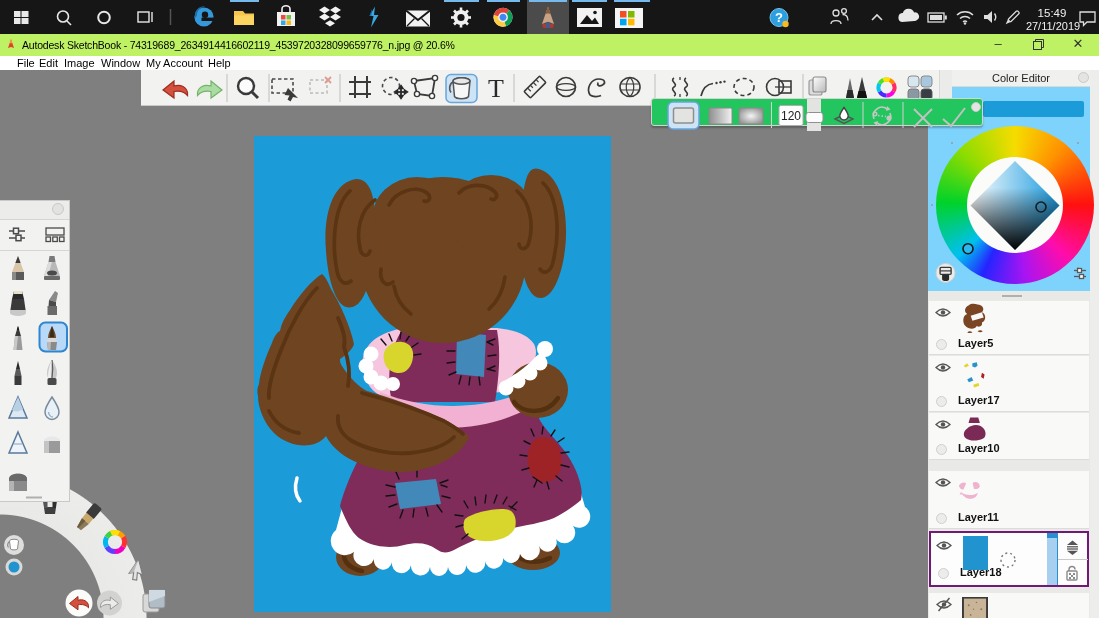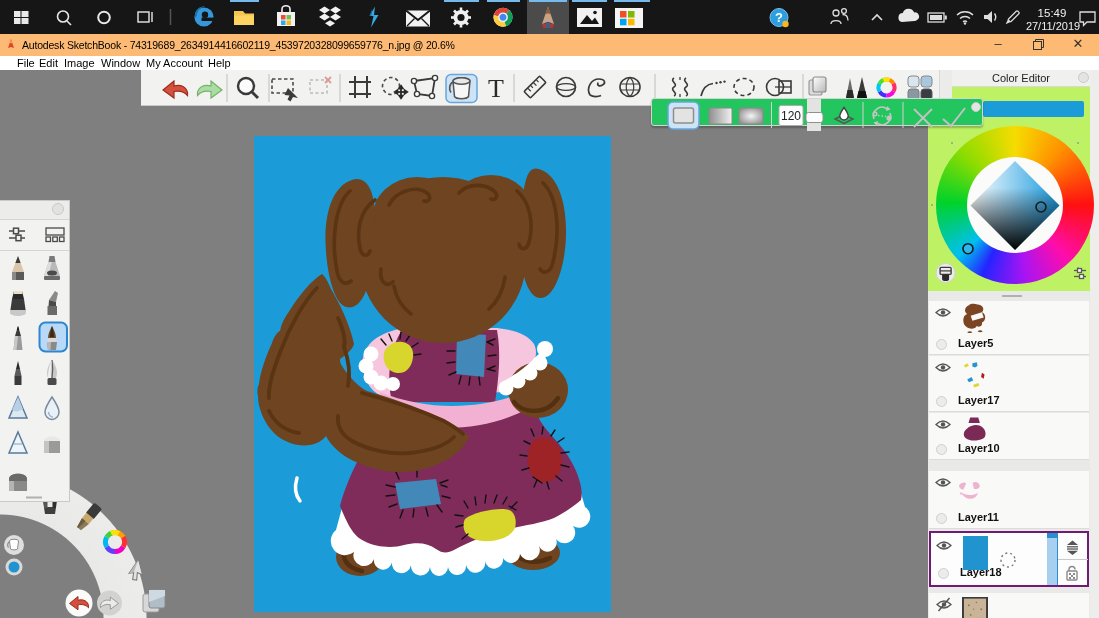--- a/index.html
+++ b/index.html
@@ -5,38 +5,38 @@
 * { margin:0; padding:0; box-sizing:border-box; }
 html,body { width:1099px; height:618px; overflow:hidden; }
 body { font-family:"Liberation Sans", sans-serif; position:relative; background:#7f7f7f; }
 .abs { position:absolute; }
 
 
 #taskbar { left:0; top:0; width:1099px; height:34px; background:#161616; }
 #taskbar svg { position:absolute; top:0; left:0; }
 
 
-#titlebar { left:0; top:34px; width:1099px; height:22px; background:#fdba74; }
+#titlebar { left:0; top:34px; width:1099px; height:22px; background:#bef264; }
 #titletext { position:absolute; left:22px; top:5px; font-size:10.5px; letter-spacing:-0.2px; color:#000; }
 .winbtn { position:absolute; top:0; width:40px; height:22px; color:#333; font-size:13px; text-align:center; line-height:20px; }
 
 
 #menubar { left:0; top:56px; width:1099px; height:14px; background:#ffffff; font-size:11px; color:#000; }
 #menubar span { position:absolute; top:1px;margin-left:12px; }
 
 
 #toolbar { left:141px; top:70px; width:798px; height:36px; background:#f2f2f1; border-bottom:1px solid #c9c9c9; z-index:4; }
 #gutter { left:939px; top:70px; width:13px; height:36px; background:#ebebea; border-left:1px solid #d8d8d7; border-bottom:1px solid #c9c9c9; z-index:4; }
 
 
 #gradbar { left:651px; top:98px; width:332px; height:28px; z-index:6; background:#22c55e; border:1px solid #d4d4d3; border-radius:3px; box-shadow:0 2px 2px rgba(0,0,0,0.25); }
 
 
 #rightstrip { left:1090px; top:70px; width:9px; height:548px; background:#ededec; }
-#colorpanel { left:928px; top:70px; width:162px; height:221px; background:#bef264; }
+#colorpanel { left:928px; top:70px; width:162px; height:221px; background:#7dd3fc; }
 #colorhdr { position:absolute; left:24px; top:0; width:138px; height:17px; background:#f0f0ee; border-bottom:1px solid #d9d9d8; font-size:11px; color:#222; text-align:center; line-height:16px; }
 #swatchbar { position:absolute; left:55px; top:31px; width:101px; height:16px; background:#1b9cd8; border-radius:2px; }
 #ring { position:absolute; left:8px; top:56px; width:158px; height:158px; border-radius:50%;
   background: conic-gradient(from 0deg, #f6dc00, #ff9000 40deg, #ff1010 90deg, #ff0daa 135deg, #a814f2 172deg, #2524ff 205deg, #00c0f0 228deg, #00d22a 272deg, #8edc00 315deg, #f6dc00 360deg); }
 #ringhole { position:absolute; left:39px; top:87px; width:96px; height:96px; border-radius:50%; background:#fbfbfa; }
 #layers { left:928px; top:291px; width:162px; height:327px; background:#e9e9e8; }
 .lrow { position:absolute; left:1px; width:160px; height:57px; background:#f9f9f8; border-bottom:1px solid #dcdcdb; }
 .lname { position:absolute; left:29px; bottom:5px; font-size:11px; color:#111;font-weight:bold; }
 .leye { position:absolute; left:6px; top:6px; }
 .lradio { position:absolute; left:7px; bottom:4px; width:11px; height:11px; border-radius:50%; background:#ececeb; border:1px solid #d0d0cf; }

